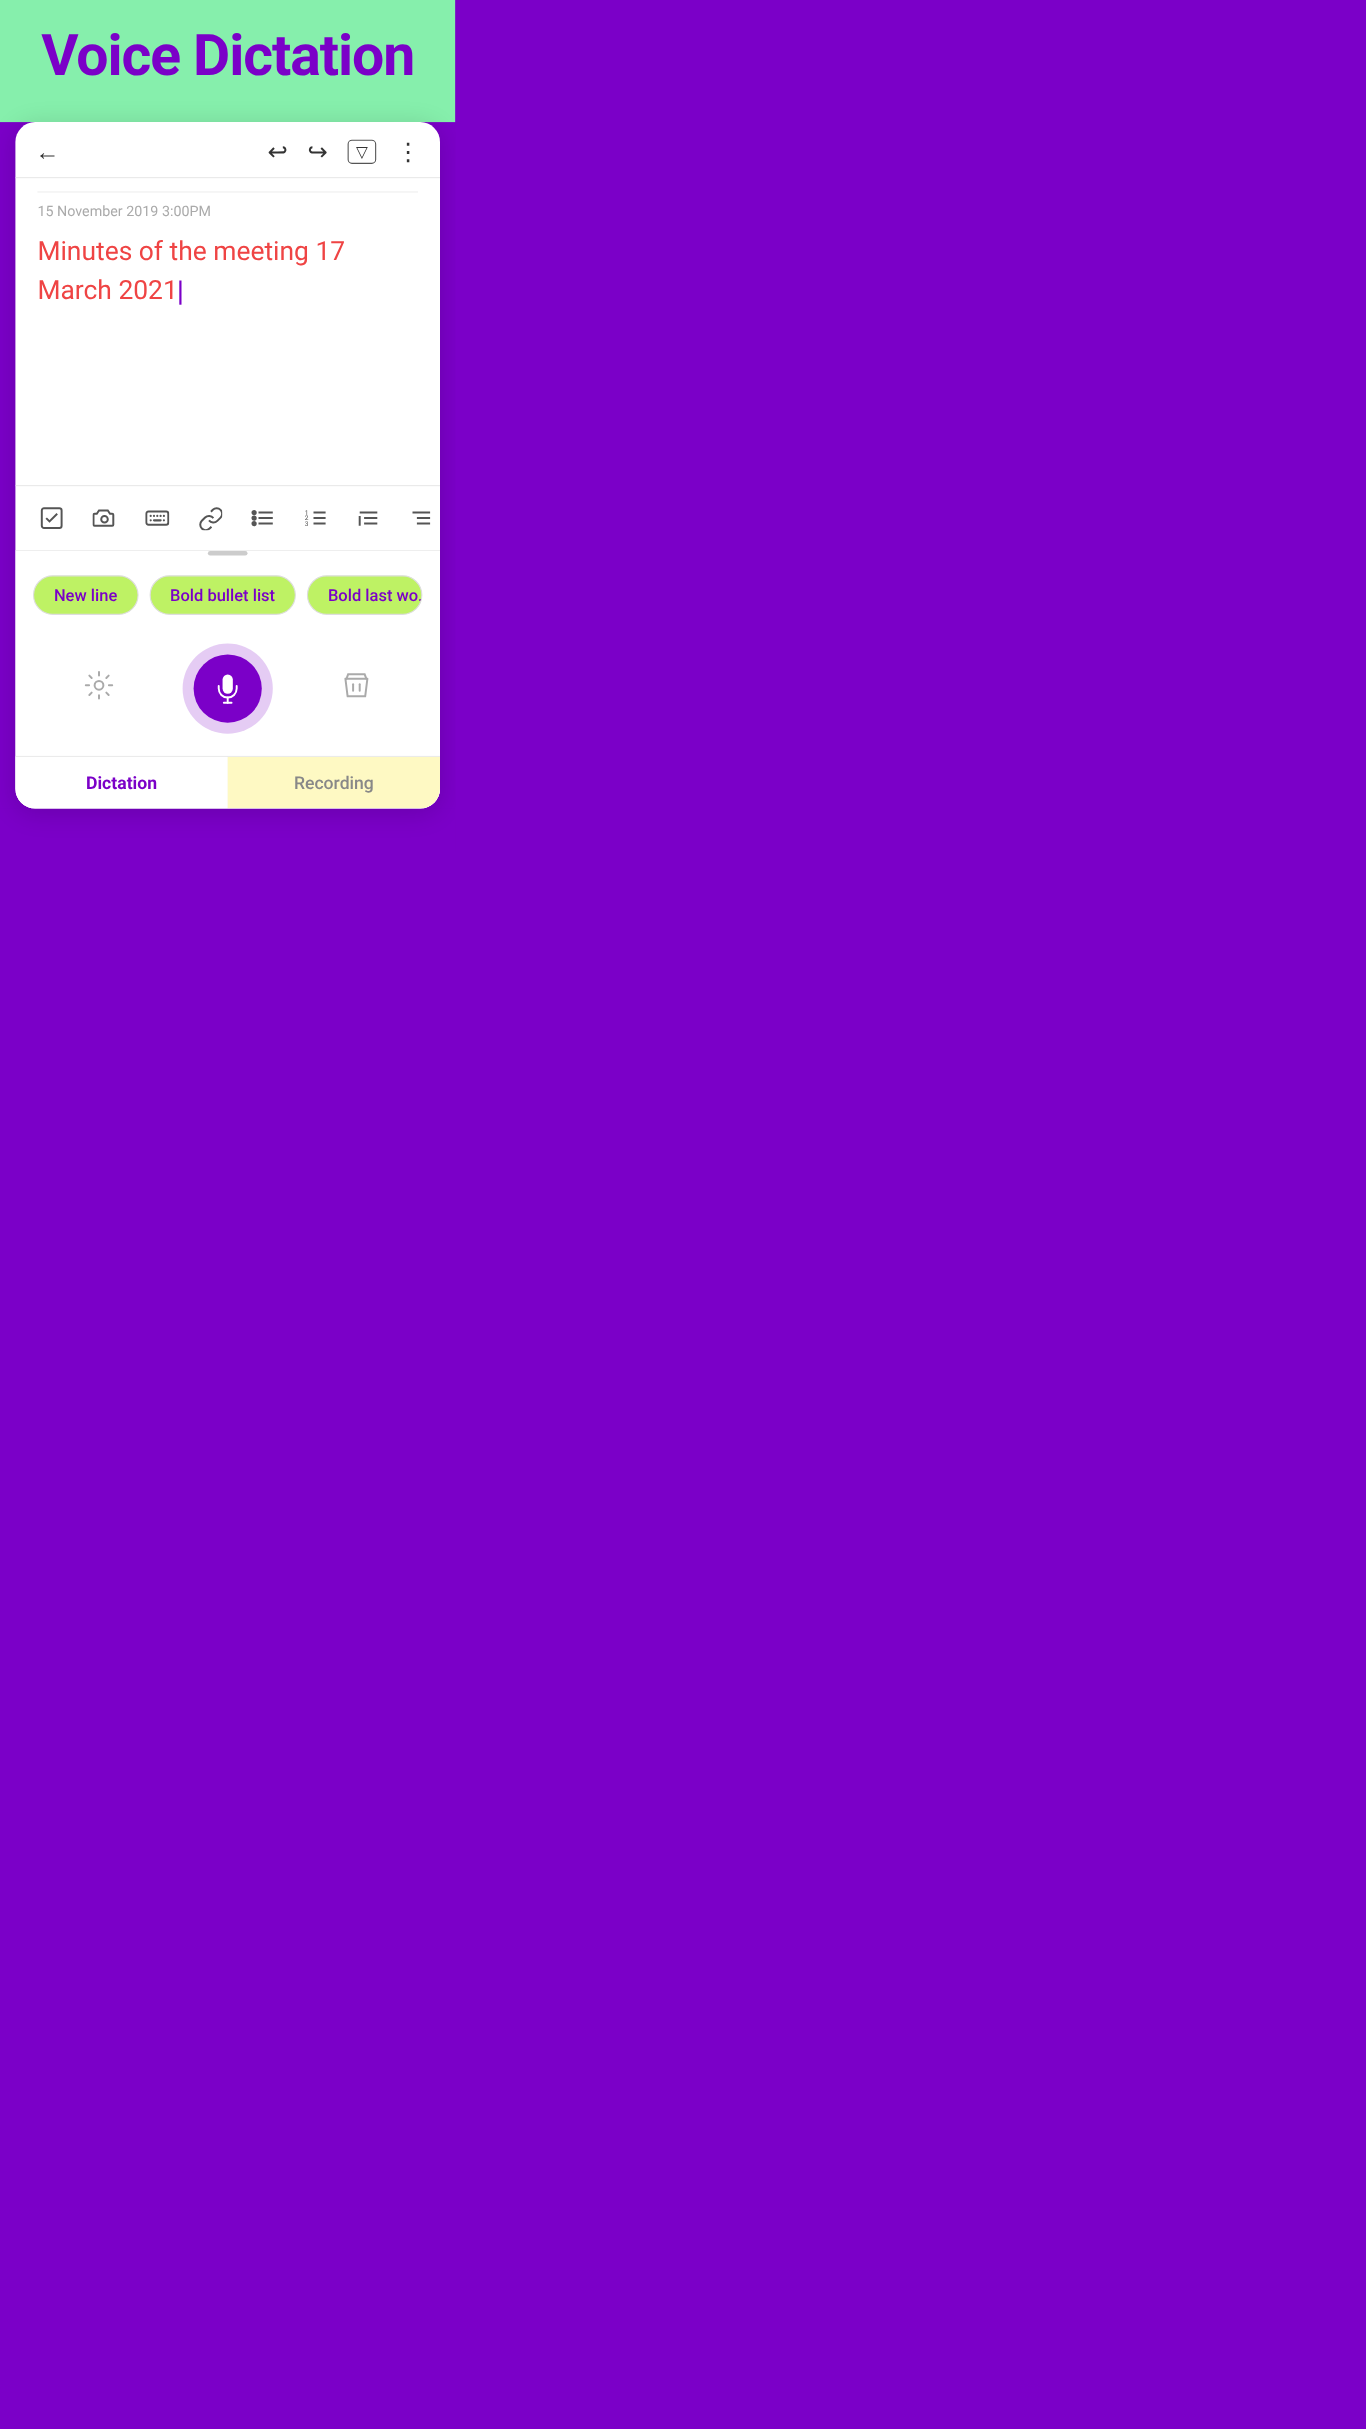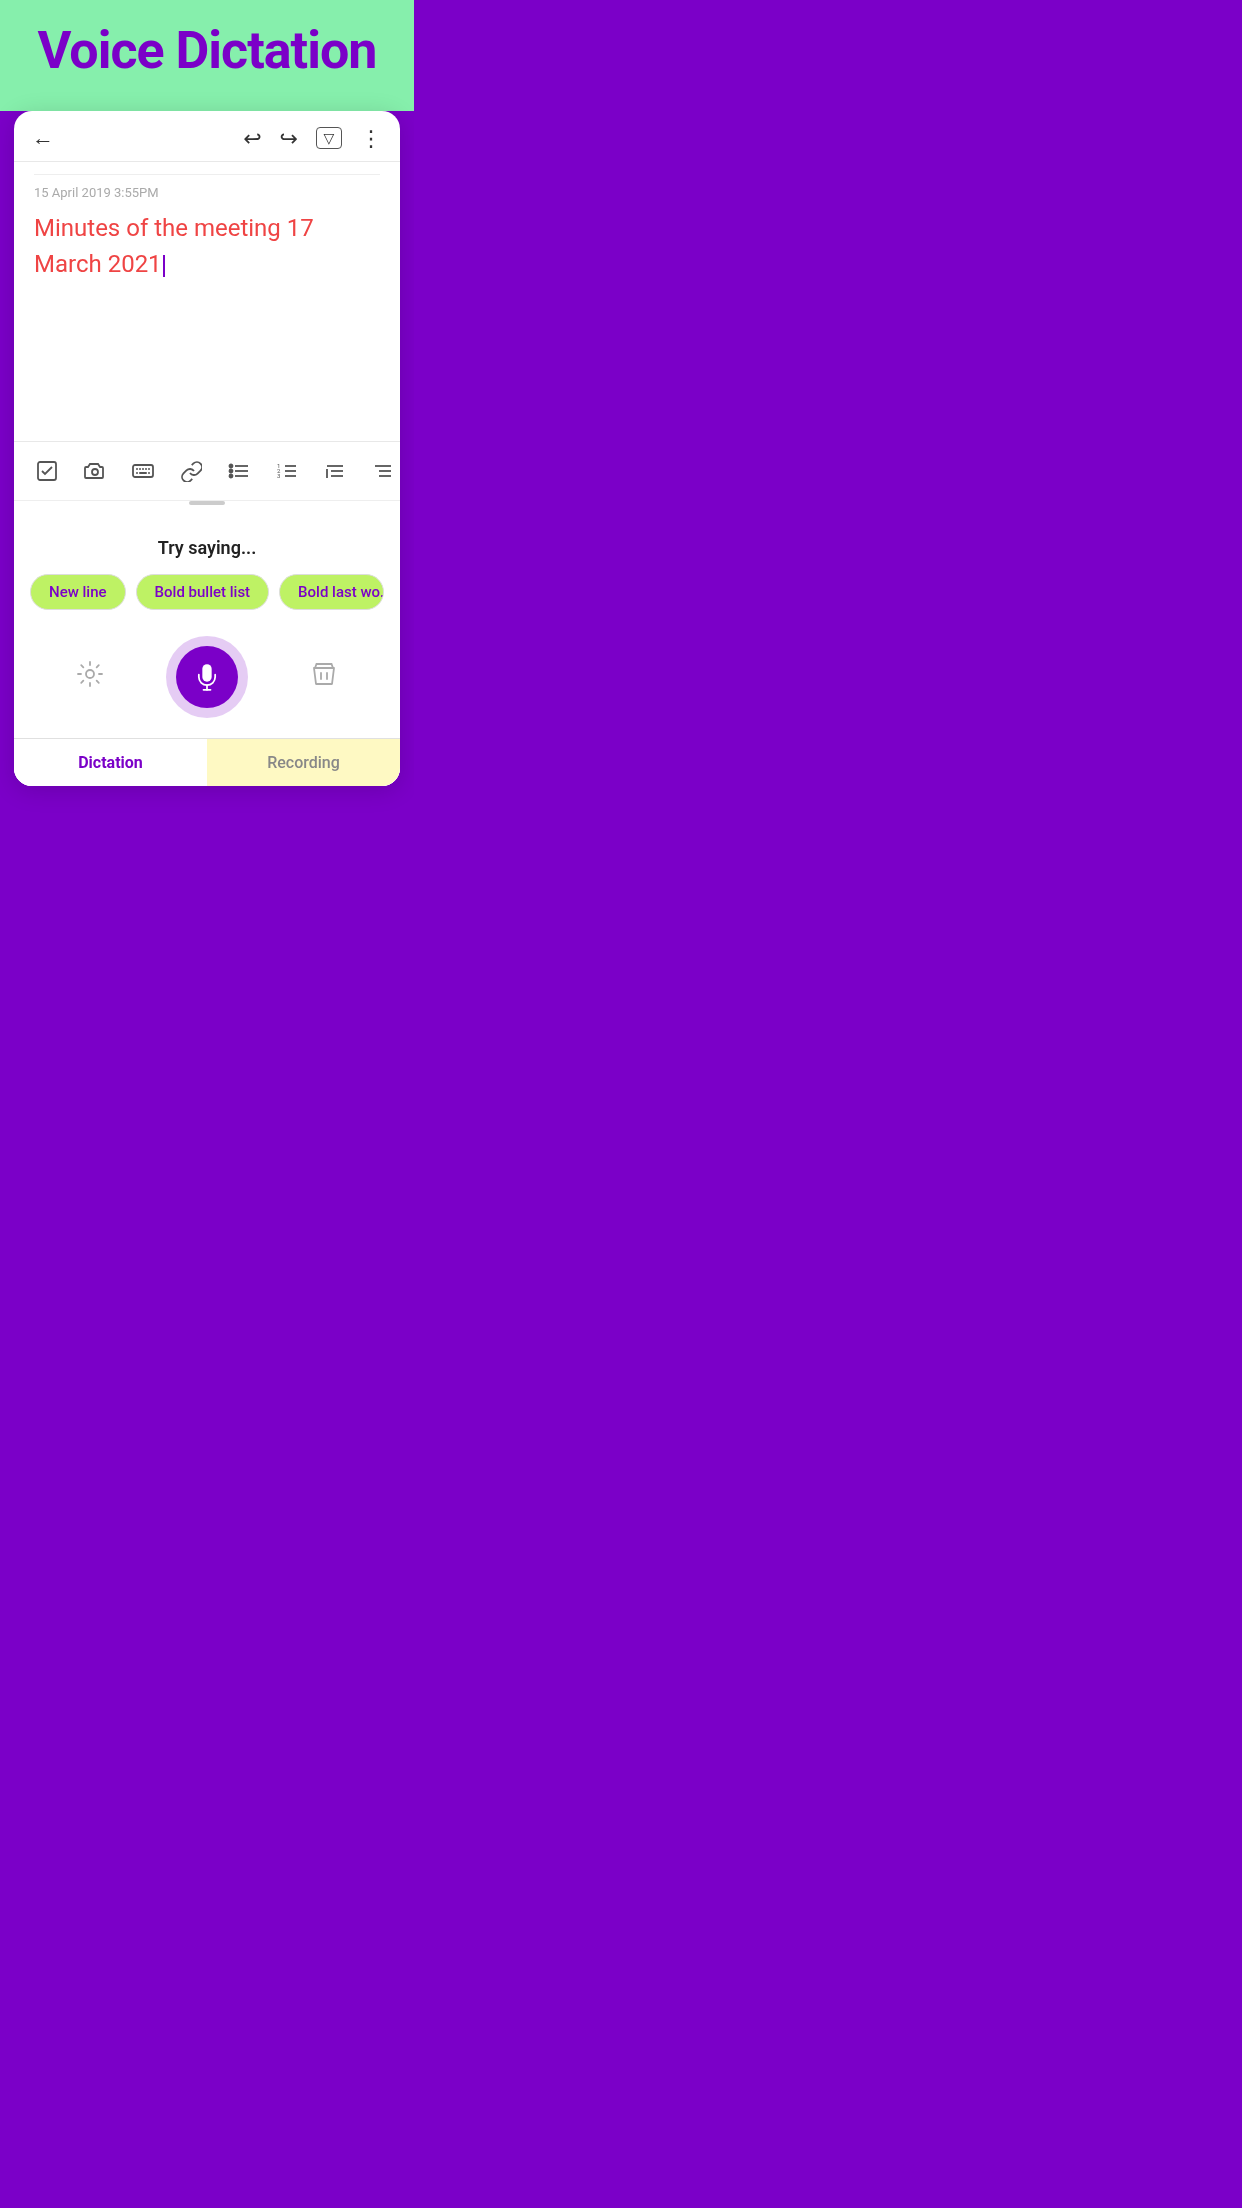--- a/index.html
+++ b/index.html
@@ -273,21 +273,21 @@
       </div>
       <div class="toolbar-right">
         <div class="toolbar-icon">↩</div>
         <div class="toolbar-icon">↪</div>
         <div class="toolbar-icon" style="font-size:18px; border: 1.5px solid #555; border-radius:4px; width:26px; height:22px; display:flex; align-items:center; justify-content:center; font-size:14px;">▽</div>
         <div class="toolbar-icon">⋮</div>
       </div>
     </div>
 
     <div class="note-area">
-      <div class="note-date">15 April 2019 3:55PM</div>
+      <div class="note-date">15 November 2019 3:00PM</div>
       <div class="note-text">
         <span>Minutes of the meeting 17 March 2021</span><span class="cursor"></span>
       </div>
     </div>
 
     <div class="format-toolbar">
 
       <div class="format-btn">
         <svg width="22" height="22" viewBox="0 0 22 22" fill="none" stroke="#555" stroke-width="1.8">
           <rect x="2" y="2" width="18" height="18" rx="2"></rect>
@@ -360,21 +360,20 @@
           <line x1="7" y1="11" x2="19" y2="11"></line>
           <line x1="7" y1="16" x2="19" y2="16"></line>
         </svg>
       </div>
 
     </div>
 
     <div class="voice-panel">
       <div class="drag-handle"></div>
 
-      <div class="try-saying">Try saying...</div>
 
       <div class="suggestions">
         <div class="chip">New line</div>
         <div class="chip">Bold bullet list</div>
         <div class="chip" style="overflow:hidden; max-width: 110px;">Bold last wo...</div>
       </div>
 
       <div class="bottom-controls">
         <div class="settings-icon">
           <svg width="30" height="30" viewBox="0 0 30 30" fill="none" stroke="#aaa" stroke-width="1.8">

